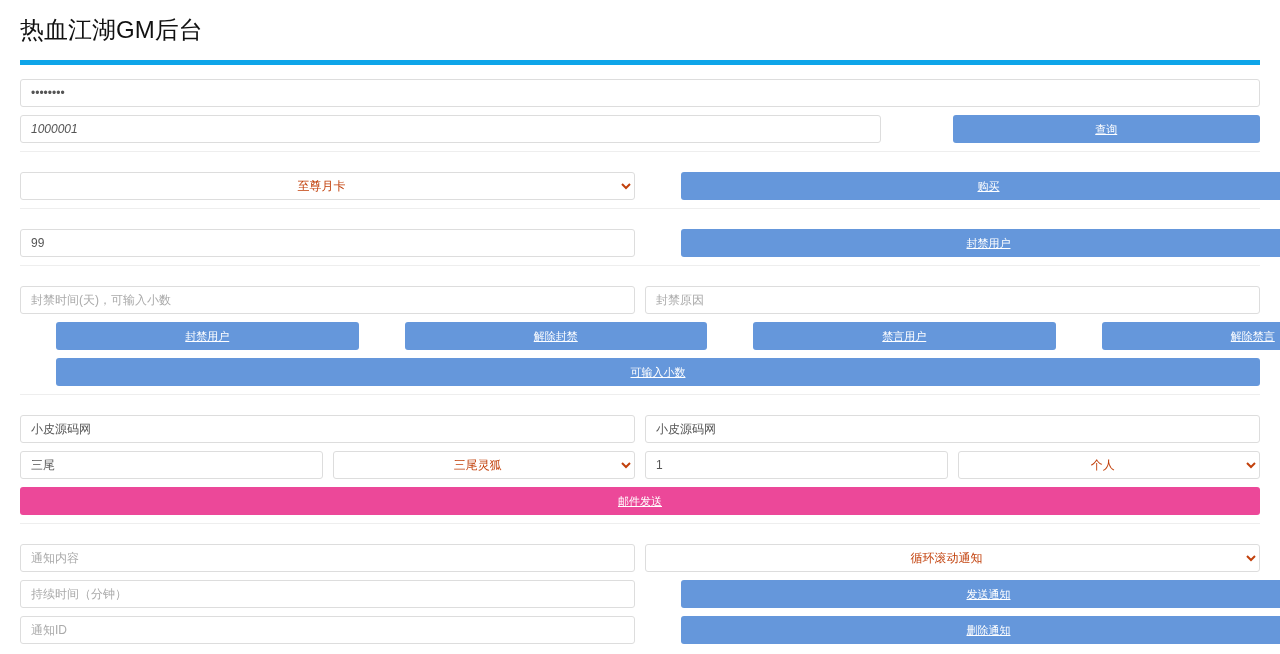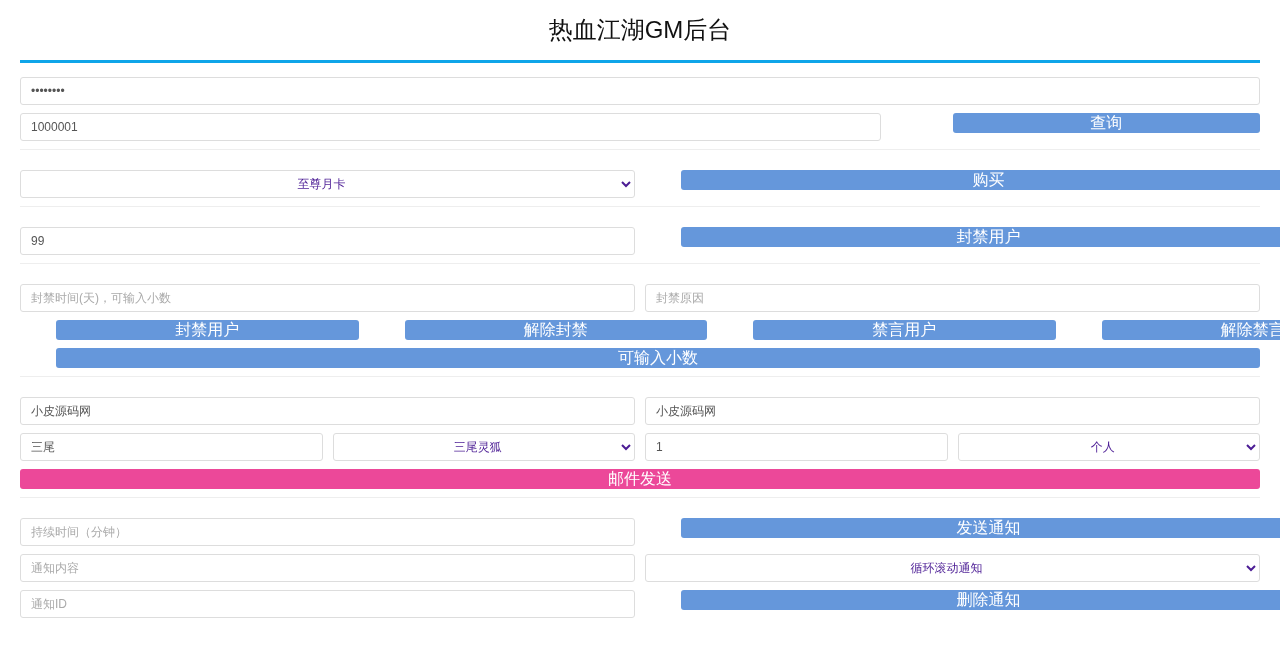--- a/index.html
+++ b/index.html
@@ -11,25 +11,24 @@
       font-family: "Helvetica Neue", Helvetica, Arial, "Microsoft YaHei", sans-serif;
       background: #fff;
       color: #333;
       font-size: 13px;
     }
     .container {
       width: 100%;
       padding: 0 20px;
     }
     .title {
-      text-align: center;
       font-size: 24px;
       font-weight: 500;
       padding: 14px 0 14px 0;
-      border-bottom: 3px solid #0ea5e9;
+      border-bottom: 5px solid #0ea5e9;
       color: #111;
     }
     .section {
       padding: 14px 0 6px 0;
     }
     .row {
       display: flex;
       gap: 10px;
       margin-bottom: 8px;
     }
@@ -43,50 +42,51 @@
       padding: 0 10px;
       font-size: 12px;
       color: #555;
       background: #fff;
       outline: none;
     }
     input::placeholder {
       color: #aaa;
     }
     select {
-      color: #4c1d95;
+      color: #c2410c;
       text-align: center;
       text-align-last: center;
       appearance: auto;
     }
     .btn {
-      height: 20px;
+      height: 28px;
       border: none;
       border-radius: 3px;
-      font-size: 16px;
+      font-size: 11px;
       color: #fff;
       cursor: pointer;
       display: flex;
       align-items: center;
       justify-content: center;
+      text-decoration: underline;
     }
     .btn-primary {
       background: #6597db;
       margin-left: 36px;
     }
     .btn-warning {
       background: #ec4899;
     }
     hr.sep {
       border: none;
       border-top: 1px solid #eee;
       margin: 8px 0 0 0;
     }
     .flex-1 { flex: 1 1 0; }
-    .flex-3 { flex: 3 1 0; }
+    .flex-3 { flex: 3 1 0; font-style: italic; }
     .w-quarter { flex: 0 0 calc((100% - 30px) / 4); }
     .w-half { flex: 0 0 calc((100% - 10px) / 2); }
     .right-block { flex: 0 0 calc((100% - 10px) * 0.25); margin-left: auto; }
     .spacer { flex: 1 1 0; }
   </style>
 </head>
 <body>
 
 <div class="container">
   <h1 class="title">热血江湖GM后台</h1>
@@ -154,27 +154,27 @@
       </select>
     </div>
     <div class="row">
       <button class="btn btn-warning flex-1">邮件发送</button>
     </div>
     <hr class="sep">
   </div>
 
   <div class="section">
     <div class="row">
-      <input type="text" class="w-half" placeholder="持续时间（分钟）" style="">
-      <button class="btn btn-primary w-half">发送通知</button>
-    </div>
-    <div class="row">
       <input type="text" class="w-half" placeholder="通知内容" style="">
       <select class="w-half">
         <option>循环滚动通知</option>
       </select>
+    </div>
+    <div class="row">
+      <input type="text" class="w-half" placeholder="持续时间（分钟）" style="">
+      <button class="btn btn-primary w-half">发送通知</button>
     </div>
     <div class="row">
       <input type="text" class="w-half" placeholder="通知ID" style="">
       <button class="btn btn-primary w-half">删除通知</button>
     </div>
   </div>
 </div>
 
 </body></html>

